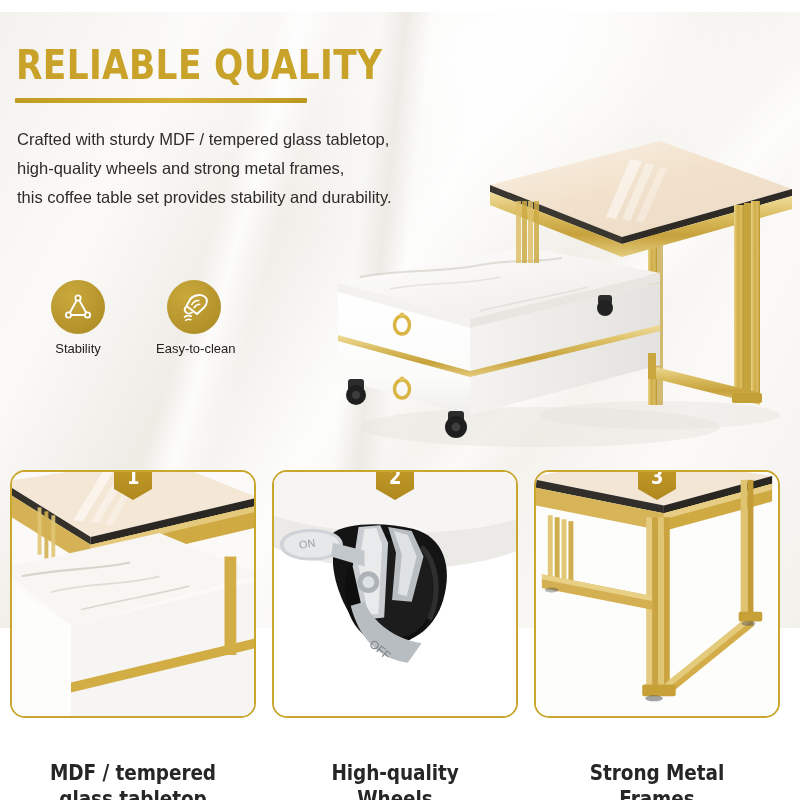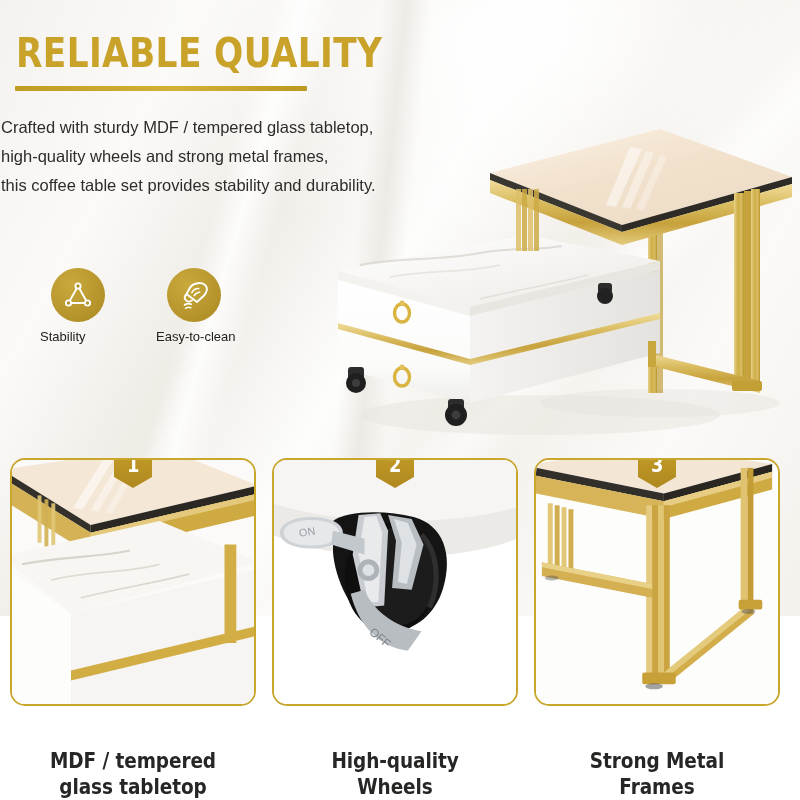--- a/index.html
+++ b/index.html
@@ -10,20 +10,21 @@
     overflow: hidden;
   }
 
   #page {
     position: relative;
     width: 800px; height: 616px;
     background:
       radial-gradient(ellipse 520px 300px at 62% 6%, rgba(255,255,255,.95), rgba(255,255,255,0) 70%),
       linear-gradient(118deg, #f4f2ee 0%, #fbfaf8 18%, #efece6 33%, #fdfdfc 48%, #f2efe9 62%, #fbfaf8 80%, #f3f1ec 100%),
       #f7f6f3;
+    margin-top: 12px;
   }
 
   
   #page::before {
     content: "";
     position: absolute; inset: 0;
     background:
       linear-gradient(106deg, rgba(255,255,255,0) 28%, rgba(255,255,255,.85) 31%, rgba(255,255,255,0) 35%),
       linear-gradient(96deg, rgba(222,217,208,0) 44%, rgba(222,217,208,.45) 47%, rgba(222,217,208,0) 50%),
       linear-gradient(134deg, rgba(255,255,255,0) 60%, rgba(255,255,255,.7) 64%, rgba(255,255,255,0) 68%);
@@ -54,36 +55,36 @@
   }
 
   .headline-rule {
     position: absolute; left: 15px; top: 86px;
     width: 292px; height: 5px;
     background: linear-gradient(90deg, #c19c22, #d4b135 55%, #bd9820);
     border-radius: 1px;
   }
 
   .blurb {
-    position: absolute; left: 1px; top: 113px;
+    position: absolute; left: 17px; top: 113px;
     width: 470px;
     font-family: "Liberation Sans", sans-serif;
     font-weight: 300;
     font-size: 16.5px;
     line-height: 29px;
     color: #2e2c2a;
     white-space: pre-line;
   }
 
   
   .features {
     position: absolute; left: 40px; top: 268px;
     display: flex; gap: 40px;
   }
-  .feature { width: 76px; }
+  .feature { width: 76px; text-align: center; }
   .feature-circle {
     width: 54px; height: 54px; margin: 0 auto;
     border-radius: 50%;
     background: radial-gradient(circle at 36% 30%, #c9a93c, #b4922a 70%, #a8871f);
     display: flex; align-items: center; justify-content: center;
   }
   .feature-circle svg { display: block; }
   .feature-label {
     margin-top: 7px;
     font-size: 13px;

